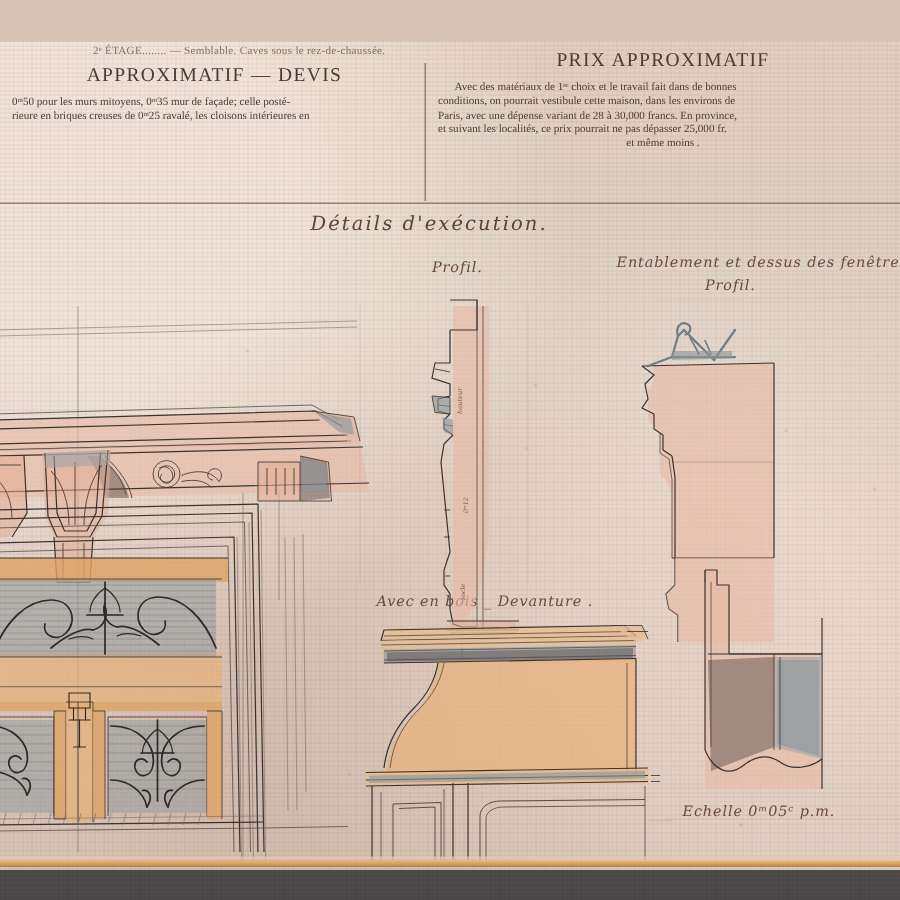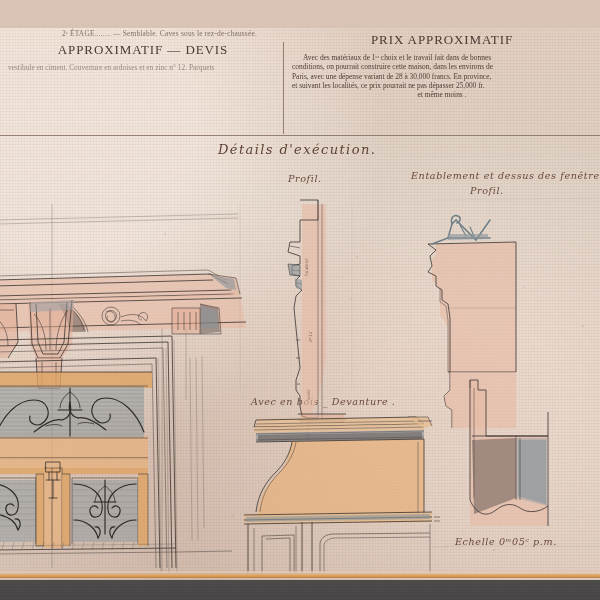--- a/index.html
+++ b/index.html
@@ -119,37 +119,38 @@
   <div class="textblock">
 
     <div class="toprow faded2" style="position:absolute;left:62px;top:1px;">2ᵉ ÉTAGE........ — Semblable. Caves sous le rez-de-chaussée.</div>
 
     <div class="rule-v" style="left:283px;top:14px;width:1px;height:92px;"></div>
     <div class="rule-h" style="left:0px;top:107px;width:600px;height:1px;"></div>
 
     <div class="col left">
       <p class="hl" style="margin-top:14px;">APPROXIMATIF — DEVIS</p>
       <div style="margin-top:5px;">
-        <p class="pline faded">vestibule en ciment. Couverture en ardoises et en zinc n° 12. Parquets</p>
+        <p class="pline">0ᵐ50 pour les murs mitoyens, 0ᵐ35 mur de façade; celle posté-</p>
+        <p class="pline">rieure en briques creuses de 0ᵐ25 ravalé, les cloisons intérieures en</p>
       </div>
     </div>
 
     <div class="col right">
       <p class="hl" style="margin-top:4px;">PRIX APPROXIMATIF</p>
       <div style="margin-top:5px;">
         <p class="pline ind">Avec des matériaux de 1ᵉʳ choix et le travail fait dans de bonnes</p>
-        <p class="pline">conditions, on pourrait construire cette maison, dans les environs de</p>
+        <p class="pline">conditions, on pourrait vestibule cette maison, dans les environs de</p>
         <p class="pline">Paris, avec une dépense variant de 28 à 30,000 francs. En province,</p>
         <p class="pline">et suivant les localités, ce prix pourrait ne pas dépasser 25,000 fr.</p>
         <p class="pline" style="text-align:center;">et même moins .</p>
       </div>
     </div>
   </div>
 
-  <div class="hand big" style="left:218px;top:114px;">Détails  d'exécution.</div>
+  <div class="hand big" style="left:207px;top:114px;">Détails  d'exécution.</div>
 
 
   <div class="hand mid" style="left:288px;top:145px;">Profil.</div>
 
   <div class="hand mid" style="left:411px;top:142px;">Entablement et dessus des fenêtres</div>
   <div class="hand mid" style="left:470px;top:157px;">Profil.</div>
 
   <div class="hand mid" style="left:251px;top:368px;">Avec en bois _ Devanture .</div>
 
   <div class="hand mid" style="left:455px;top:508px;">Echelle  0ᵐ05ᶜ p.m.</div>

